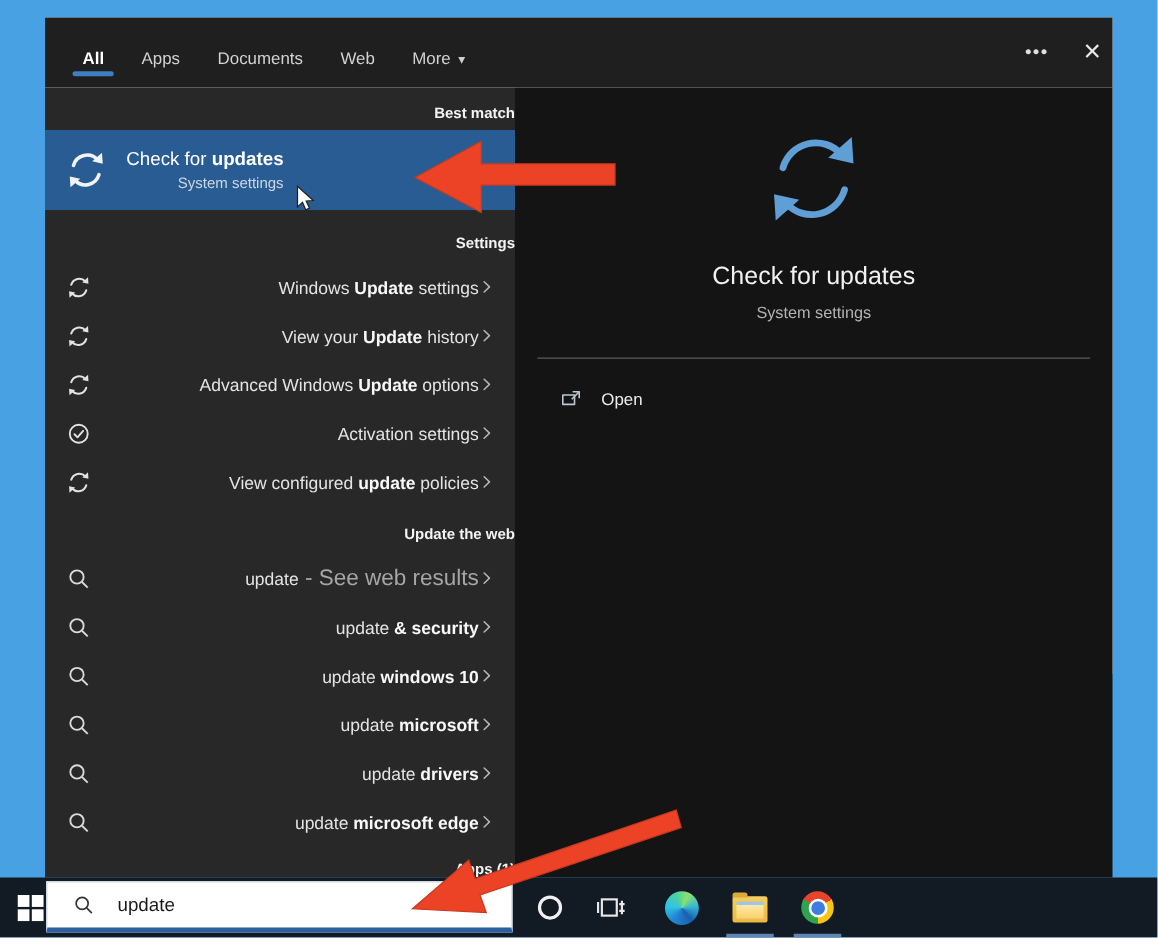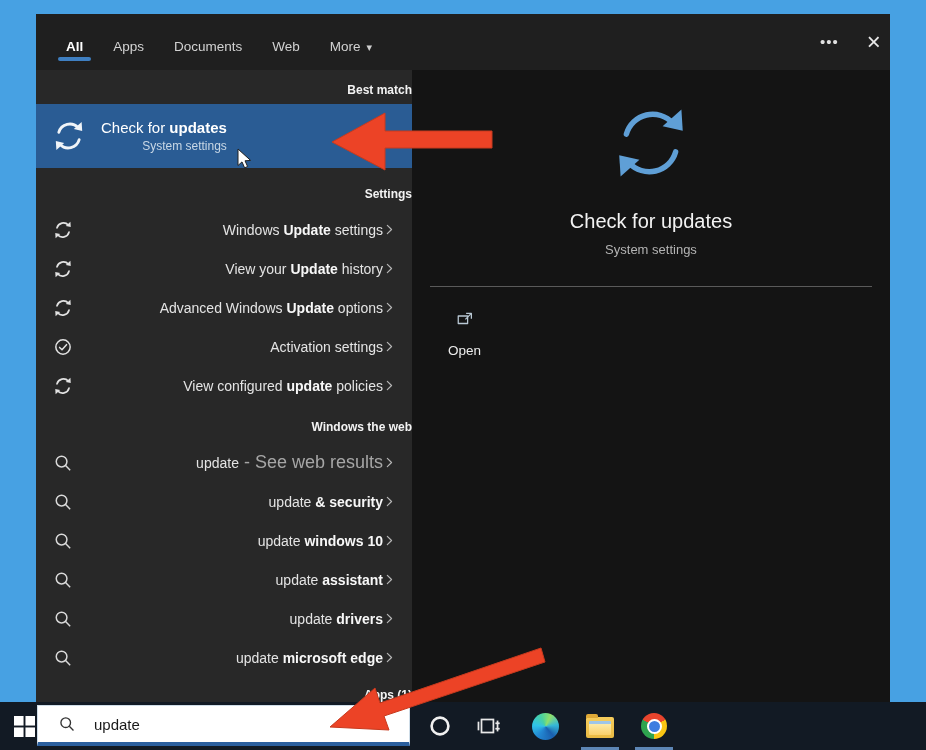--- a/index.html
+++ b/index.html
@@ -48,21 +48,21 @@
   .rlabel .dim { color:#a6a6a6; font-size:18px; }
   .chev { width:13px; height:13px; flex:none; opacity:.85; }
 
   
   .right-panel { position:absolute; left:376px; top:56px; width:478px; height:632px; background:#141414;
                  display:flex; flex-direction:column; align-items:center; }
   .big-ic { margin-top:32px; width:82px; height:82px; }
   .rp-title { margin-top:26px; font-size:20px; color:#f2f2f2; }
   .rp-sub { margin-top:9px; font-size:13px; color:#b3b3b3; }
   .rp-divider { margin-top:29px; width:442px; height:1px; background:#5a5a5a; }
-  .open-row { align-self:flex-start; margin:23px 0 0 36px; display:flex; align-items:center; gap:15px;flex-direction:column; }
+  .open-row { align-self:flex-start; margin:23px 0 0 36px; display:flex; align-items:center; gap:15px; }
   .open-ic { width:18px; height:18px; }
   .open-label { font-size:13.5px; color:#ececec; }
 
   
   .taskbar { position:absolute; left:0; top:702px; width:926px; height:48px; background:#121a24; }
   .startbtn { position:absolute; left:0; top:0; width:48px; height:48px; display:flex; align-items:center; justify-content:center; }
   .tb-btn { position:absolute; top:0; width:46px; height:48px; display:flex; align-items:center; justify-content:center; }
   .btn-cortana { left:417px; } .btn-taskview { left:465px; } .btn-edge { left:522px; } .btn-folder { left:577px; } .btn-chrome { left:631px; }
   .edge-ic { width:27px; height:27px; border-radius:50%;
     background:conic-gradient(from 140deg,#1a5fae,#2389d4 22%,#30c3e8 38%,#49d2a0 55%,#8fe06b 68%,#35b7d8 84%,#1a5fae); }
@@ -184,21 +184,21 @@
     <div class="row">
       <svg class="ric" viewBox="0 0 24 24" style="color:#e2e2e2">
           <use href="#sync"></use>
         </svg>
       <span class="rlabel"><span>View configured </span><b>update</b><span> policies</span></span>
       <svg class="chev" viewBox="0 0 24 24" style="color:#d0d0d0">
           <use href="#chevron"></use>
         </svg>
     </div>
 
-    <div class="shead web">Windows the web</div>
+    <div class="shead web">Update the web</div>
 
     <div class="row">
       <svg class="ric" viewBox="0 0 24 24" style="color:#dadada">
           <use href="#magnifier"></use>
         </svg>
       <span class="rlabel"><span>update</span><b></b><span class="dim"> - See web results</span></span>
       <svg class="chev" viewBox="0 0 24 24" style="color:#d0d0d0">
           <use href="#chevron"></use>
         </svg>
     </div>
@@ -217,21 +217,21 @@
         </svg>
       <span class="rlabel"><span>update </span><b>windows 10</b><span class="dim"></span></span>
       <svg class="chev" viewBox="0 0 24 24" style="color:#d0d0d0">
           <use href="#chevron"></use>
         </svg>
     </div>
     <div class="row">
       <svg class="ric" viewBox="0 0 24 24" style="color:#dadada">
           <use href="#magnifier"></use>
         </svg>
-      <span class="rlabel"><span>update </span><b>assistant</b><span class="dim"></span></span>
+      <span class="rlabel"><span>update </span><b>microsoft</b><span class="dim"></span></span>
       <svg class="chev" viewBox="0 0 24 24" style="color:#d0d0d0">
           <use href="#chevron"></use>
         </svg>
     </div>
     <div class="row">
       <svg class="ric" viewBox="0 0 24 24" style="color:#dadada">
           <use href="#magnifier"></use>
         </svg>
       <span class="rlabel"><span>update </span><b>drivers</b><span class="dim"></span></span>
       <svg class="chev" viewBox="0 0 24 24" style="color:#d0d0d0">

